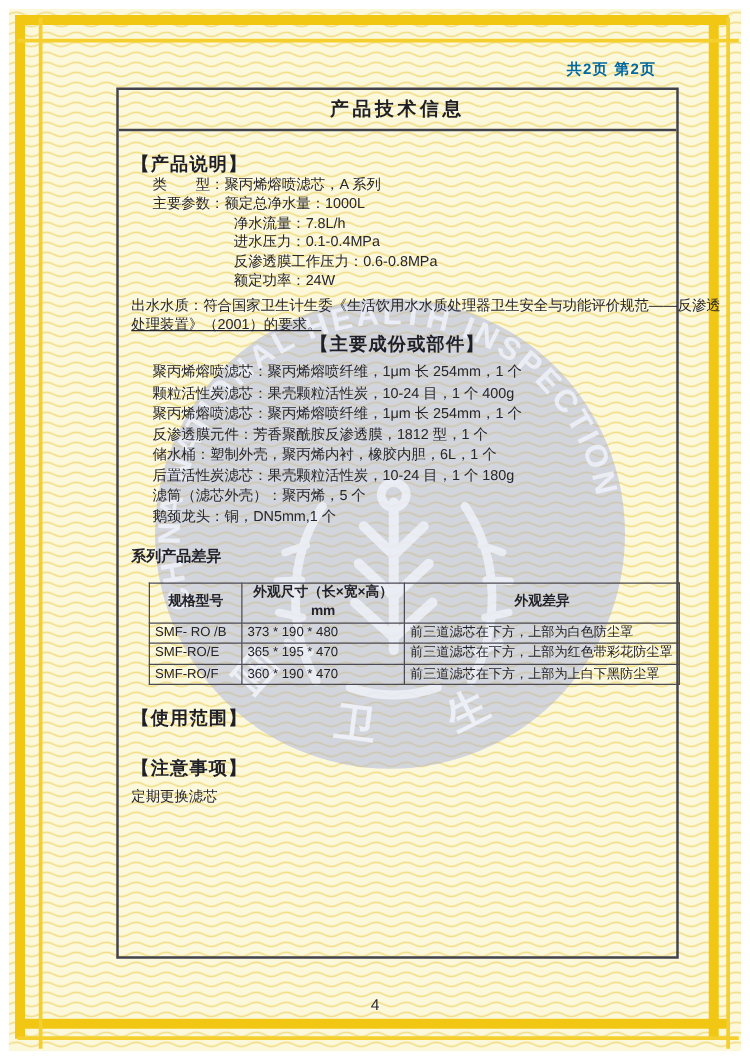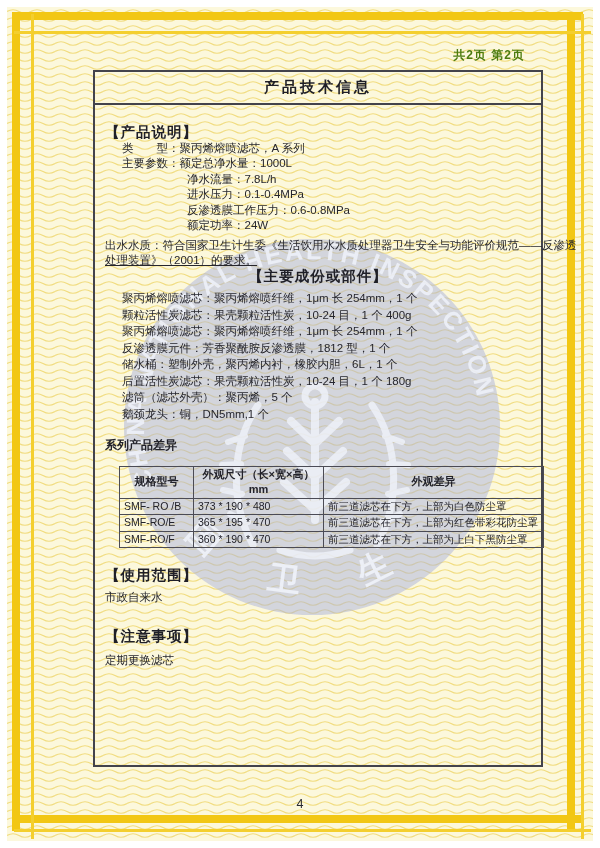--- a/index.html
+++ b/index.html
@@ -27,21 +27,21 @@
   .comp-line { margin-left:17px; line-height:16.5px; white-space:nowrap; }
   .series-label { margin-top:16px; font-size:12px; font-weight:bold; color:#22222a; }
   table.series { border-collapse:collapse; margin:12px 0 0 14px; width:425px; table-layout:fixed; font-size:10.5px; color:#22222a; }
   table.series th, table.series td { border:1.2px solid #4b4b55; padding:0 4px; background:transparent; }
   table.series th { height:28px; font-weight:bold; font-size:11px; text-align:center; }
   table.series td { height:15px; text-align:left; white-space:nowrap; overflow:hidden; }
   .col-model { width:74px; }
   .col-size { width:130px; }
   .usage-text, .notes-text { margin:6px 0 0 0; }
   .notes-text { margin-top:8px; }
-  .page-info { position:absolute; top:47px; right:75px; font-size:12px; font-weight:bold; color:#4d7c0f; letter-spacing:1px; }
+  .page-info { position:absolute; top:47px; right:75px; font-size:12px; font-weight:bold; color:#0369a1; letter-spacing:1px; }
   .page-number { position:absolute; top:797px; left:0; width:600px; text-align:center; font-size:12.5px; color:#2a2a32; }
   svg.watermark { position:absolute; left:0; top:0; pointer-events:none; }
 </style>
 </head>
 <body>
 
 <div class="page">
 
   <svg class="paper-bg" width="586" height="834" viewBox="0 0 586 834">
     <defs>
@@ -150,21 +150,20 @@
           </tr>
           <tr>
             <td>SMF-RO/F</td>
             <td>360 * 190 * 470</td>
             <td>前三道滤芯在下方，上部为上白下黑防尘罩</td>
           </tr>
         </tbody>
       </table>
 
       <p class="sec-header h-usage">【使用范围】</p>
-      <p class="usage-text">市政自来水</p>
 
       <p class="sec-header h-notes">【注意事项】</p>
       <p class="notes-text">定期更换滤芯</p>
 
     </div>
   </div>
 
   <div class="page-number">4</div>
 
 </div>

